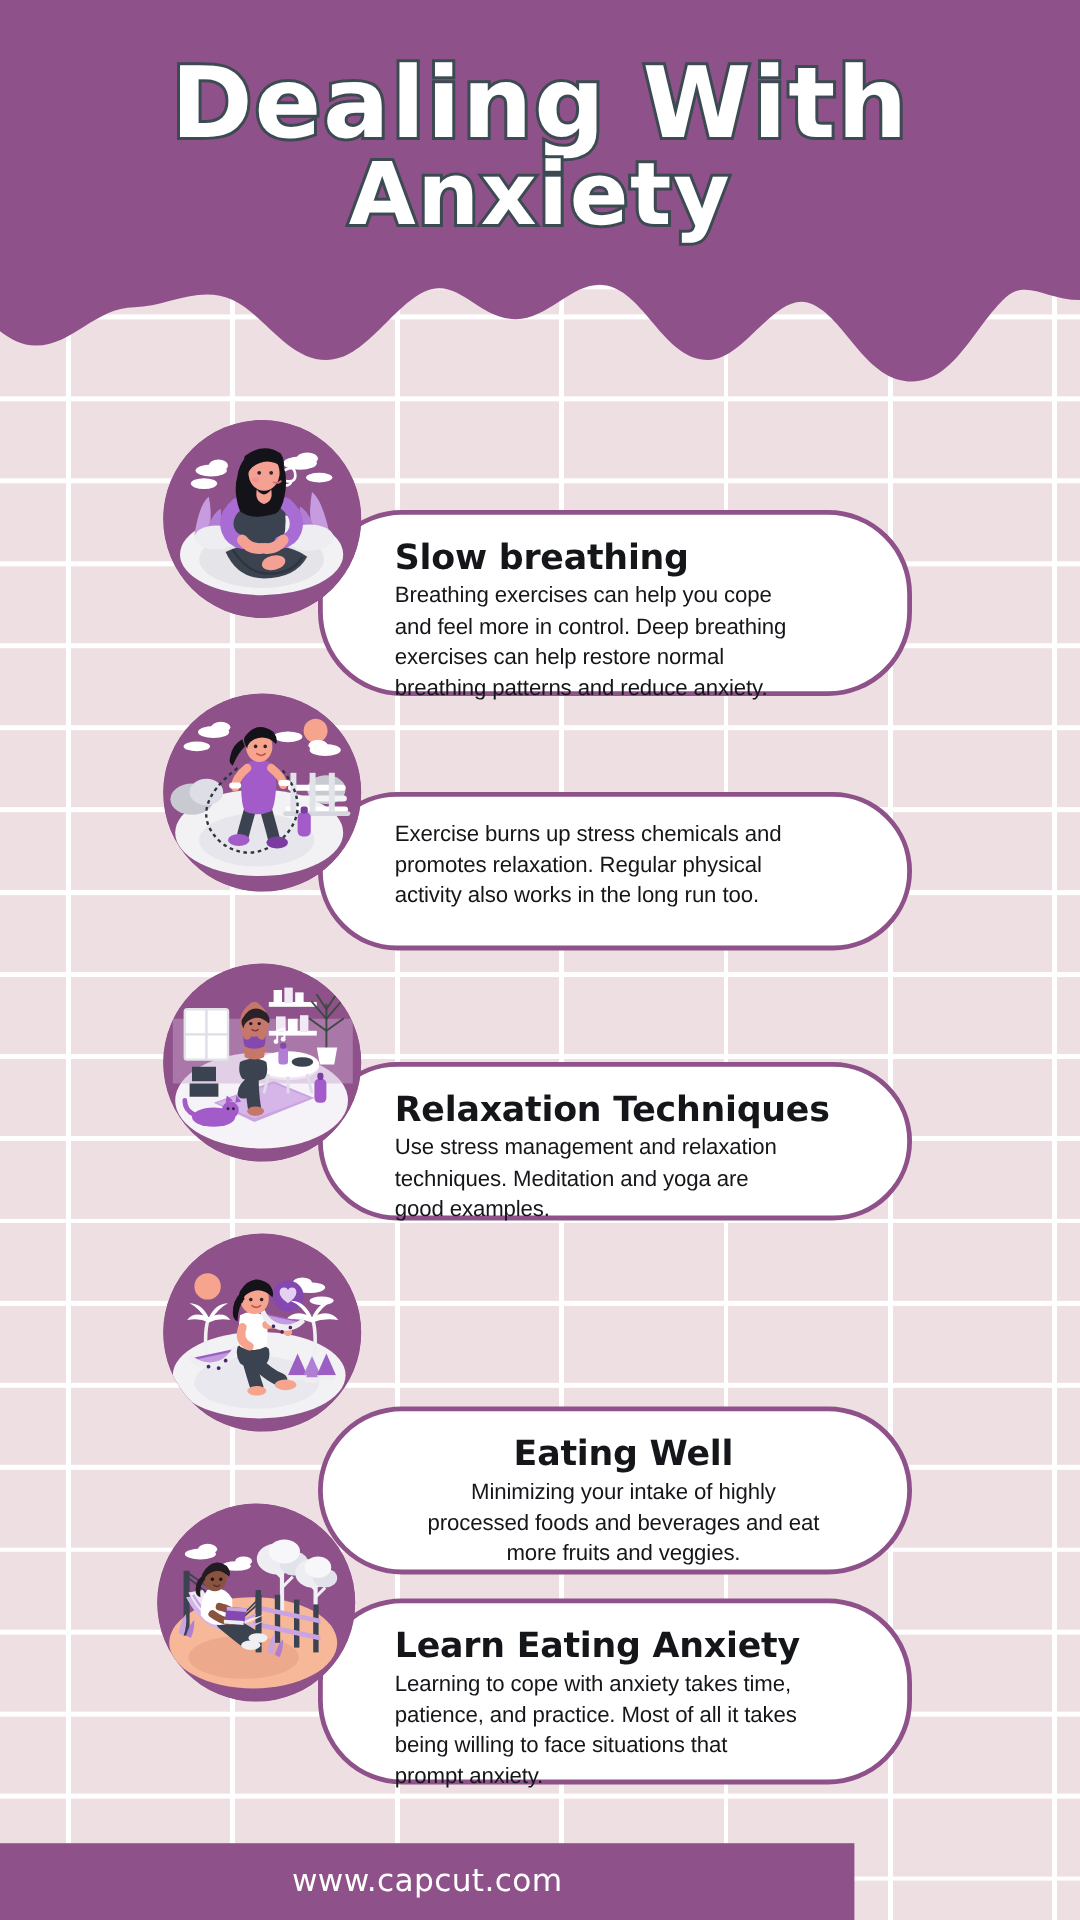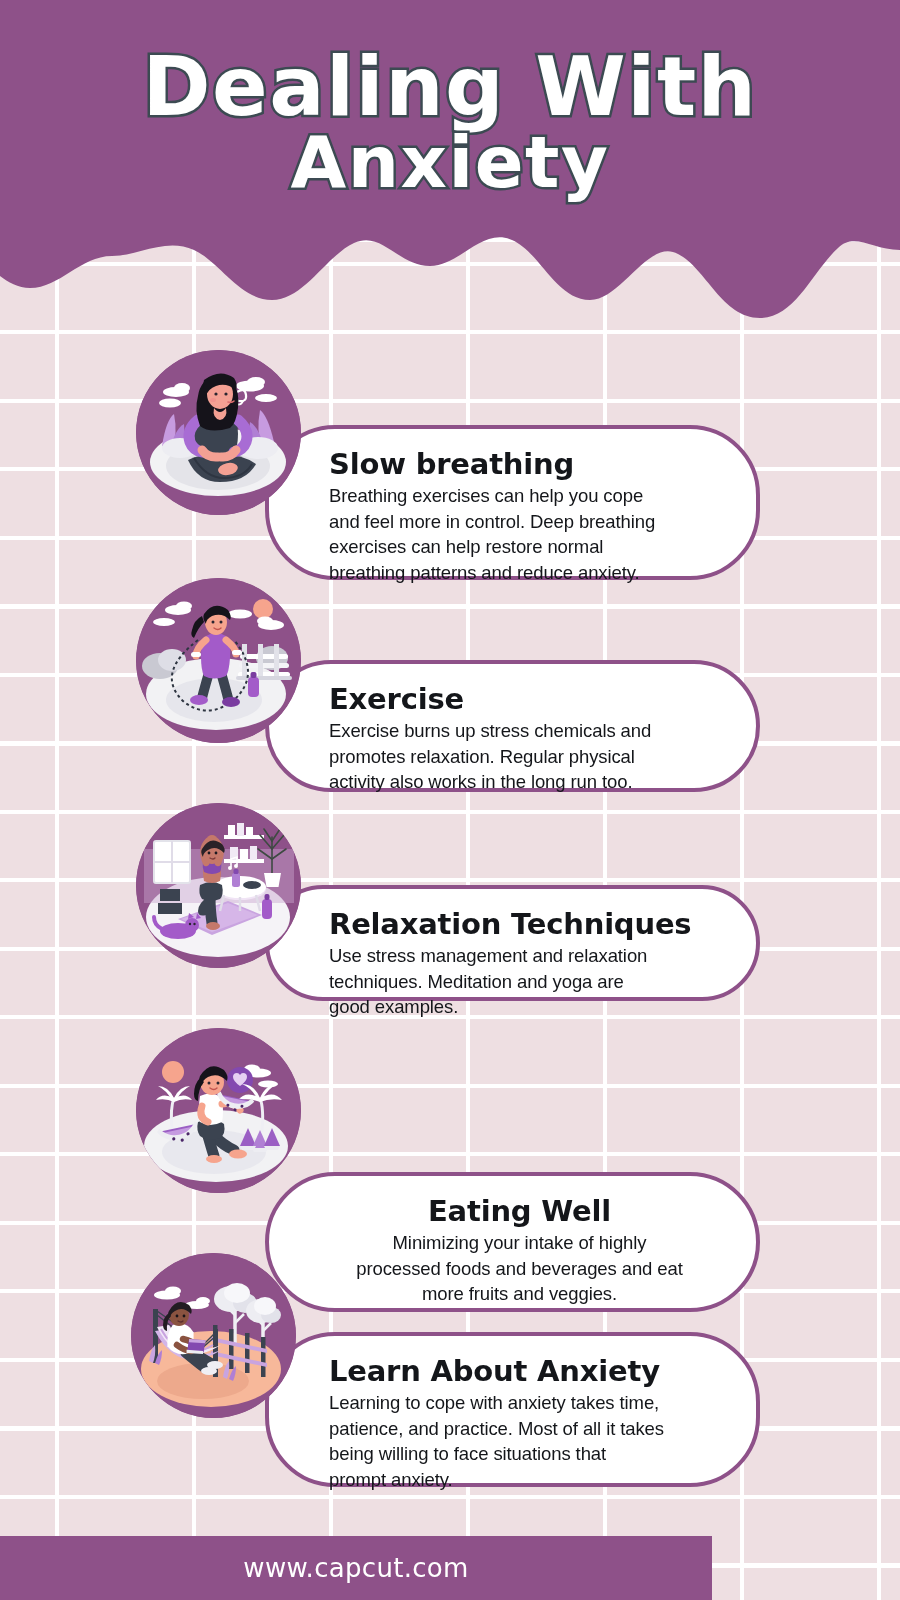--- a/index.html
+++ b/index.html
@@ -201,21 +201,20 @@
           <circle cx="90" cy="44" r="1.6" fill="#2A2530"></circle>
           <ellipse cx="77" cy="50" rx="3" ry="2" fill="#EF8A8A" opacity=".6"></ellipse>
 
           <path d="M78 58 q6 8 12 0 q2 10 -6 12 q-8 -2 -6 -12 z" fill="#F4A093"></path>
         </svg>
       </div>
     </div>
 
     <div class="row">
       <div class="card" style="left:265px; top:660px; width:495px; height:132px;">
-        <div class="card-title">Exercise</div>
         <div class="card-body">Exercise burns up stress chemicals and
 promotes relaxation. Regular physical
 activity also works in the long run too.</div>
       </div>
       <div class="illus" style="left:136px; top:578px;">
         <svg viewBox="0 0 165 165">
           <circle cx="82.5" cy="82.5" r="82.5" fill="#8E5189"></circle>
           <ellipse cx="80" cy="116" rx="70" ry="36" fill="#F2F2F4"></ellipse>
           <ellipse cx="78" cy="122" rx="48" ry="22" fill="#E6E6EC"></ellipse>
           <circle cx="127" cy="31" r="10" fill="#F6A48D"></circle>
@@ -263,21 +262,21 @@
           <path d="M68 36 q10 -14 24 -4 q4 6 2 10 q-8 -8 -18 -4 q-6 3 -6 8 q-4 -6 -2 -10 z" fill="#15131A"></path>
           <path d="M66 38 q-8 4 -10 14 q-2 6 2 8 q4 -10 10 -16 z" fill="#15131A"></path>
           <circle cx="77" cy="44" r="1.5" fill="#2A2530"></circle>
           <circle cx="85" cy="44" r="1.5" fill="#2A2530"></circle>
           <path d="M78 50 q4 3 7 0" stroke="#C4554F" stroke-width="1.4" fill="none" stroke-linecap="round"></path>
         </svg>
       </div>
     </div>
 
     <div class="row">
-      <div class="card" style="left:265px; top:885px; width:495px; height:116px;">
+      <div class="card" style="left:265px; top:885px; width:495px; height:132px;">
         <div class="card-title">Relaxation Techniques</div>
         <div class="card-body">Use stress management and relaxation
 techniques. Meditation and yoga are
 good examples.</div>
       </div>
       <div class="illus" style="left:136px; top:803px;">
         <svg viewBox="0 0 165 165">
           <circle cx="82.5" cy="82.5" r="82.5" fill="#8E5189"></circle>
           <ellipse cx="82" cy="114" rx="72" ry="40" fill="#F5F3F7"></ellipse>
 
@@ -449,21 +448,21 @@
           <path d="M64 50 q-6 6 -6 16 q0 6 4 7 q0 -12 6 -19 z" fill="#15131A"></path>
           <circle cx="73" cy="55" r="1.5" fill="#2A2530"></circle>
           <circle cx="82" cy="55" r="1.5" fill="#2A2530"></circle>
           <path d="M74 60 q4 3 7 0" stroke="#C4554F" stroke-width="1.4" fill="none" stroke-linecap="round"></path>
         </svg>
       </div>
     </div>
 
     <div class="row">
       <div class="card" style="left:265px; top:1332px; width:495px; height:155px;">
-        <div class="card-title">Learn About Anxiety</div>
+        <div class="card-title">Learn Eating Anxiety</div>
         <div class="card-body">Learning to cope with anxiety takes time,
 patience, and practice. Most of all it takes
 being willing to face situations that
 prompt anxiety.</div>
       </div>
       <div class="illus" style="left:131px; top:1253px;">
         <svg viewBox="0 0 165 165">
           <circle cx="82.5" cy="82.5" r="82.5" fill="#8E5189"></circle>
           <ellipse cx="80" cy="116" rx="70" ry="38" fill="#F7B89A"></ellipse>
           <ellipse cx="72" cy="128" rx="46" ry="18" fill="#EDA98C"></ellipse>

